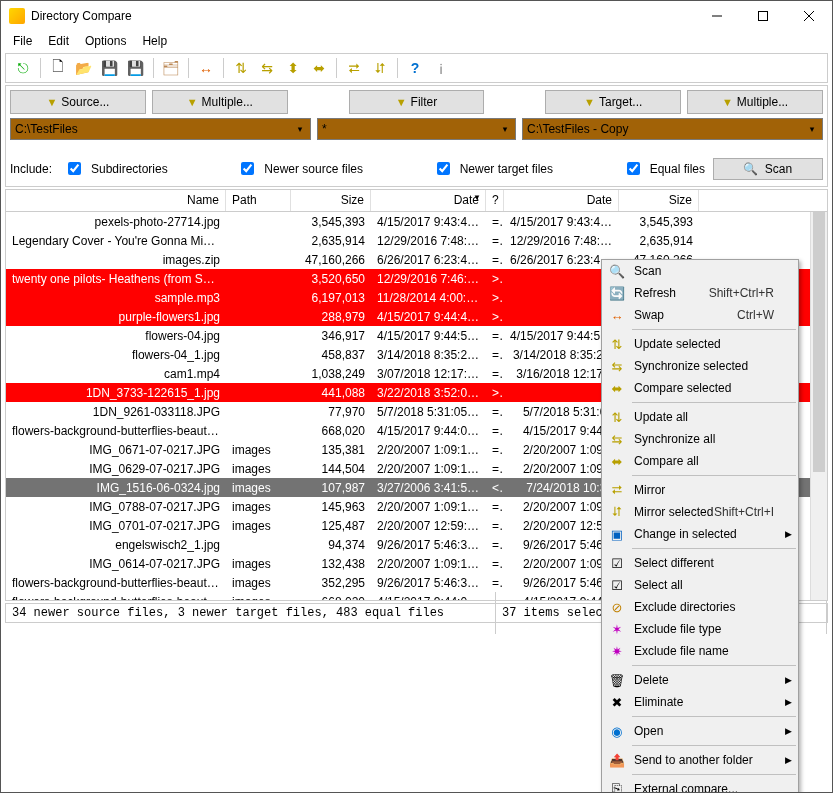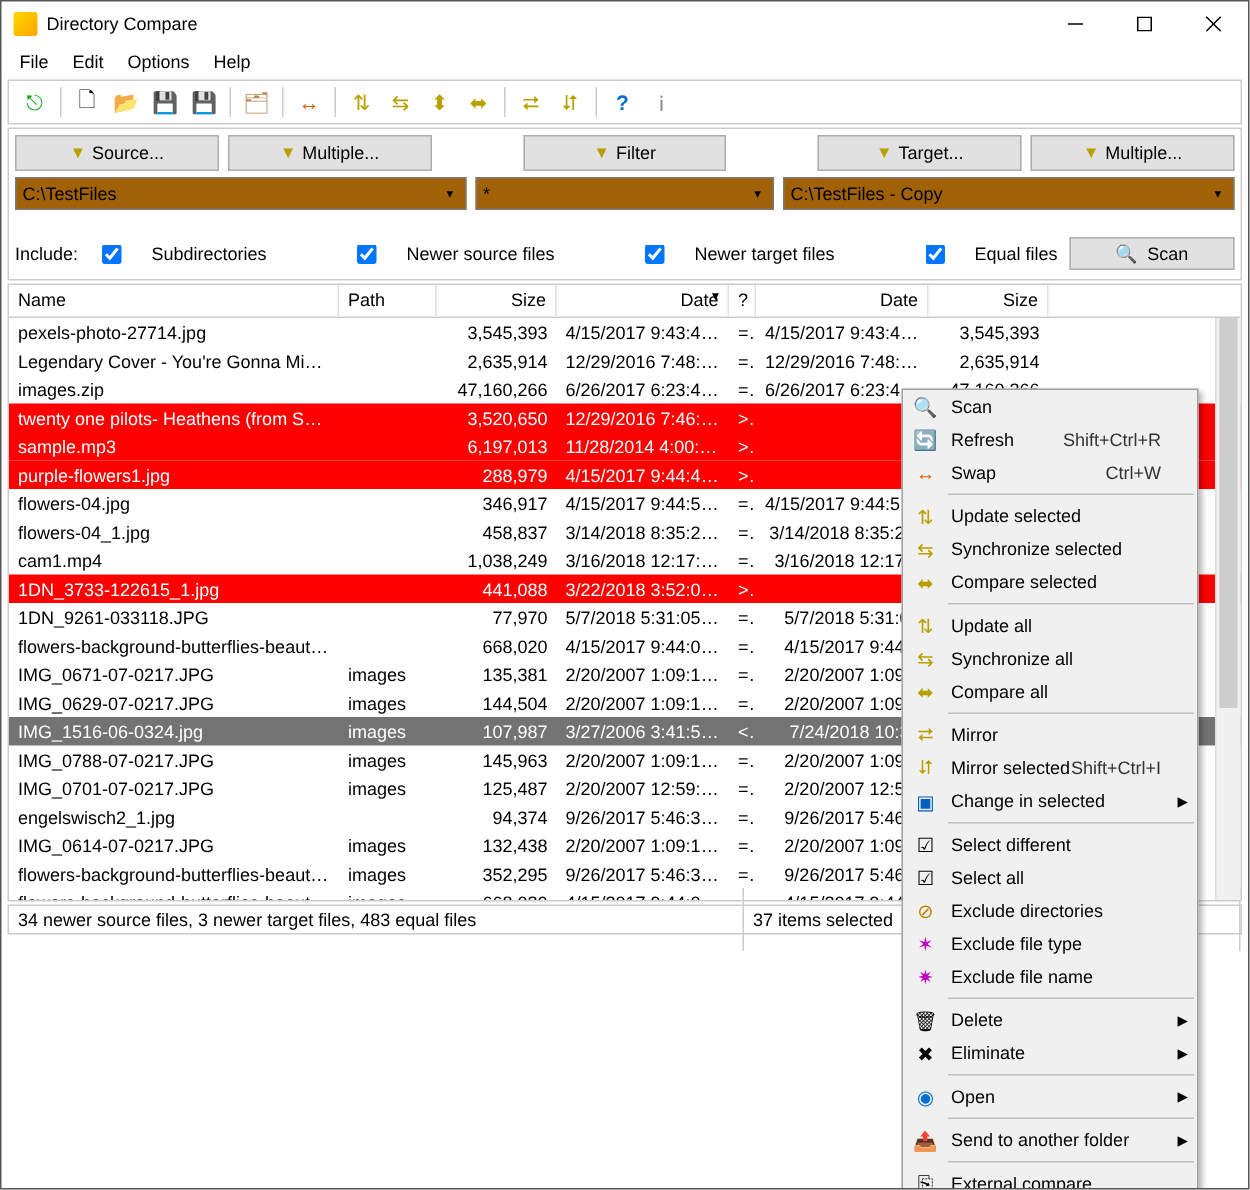--- a/index.html
+++ b/index.html
@@ -23,53 +23,53 @@
 .btn.spacer { visibility: hidden; }
 .btn .btn-icon { color: #b8a000; font-size: 11px; }
 
 .path-row { display: flex; gap: 6px; margin-top: 4px; }
 .path-input { flex: 1; border: 1px solid #7a7a7a; height: 22px; padding: 0 4px; font-size: 12px; position: relative; display: flex; align-items: center; background: #a16207; }
 .path-input .dropdown-arrow { position: absolute; right: 2px; top: 1px; bottom: 1px; width: 16px; display: flex; align-items: center; justify-content: center; font-size: 9px; }
 .path-input.filter { flex: 0.65; }
 
 .include-row { display: flex; align-items: center; gap: 8px; margin-top: 16px; padding: 2px 0; }
 .include-row .lbl { width: 50px; }
-.chk { display: flex; align-items: flex-end; gap: 20px; }
+.chk { display: flex; align-items: flex-start; gap: 10px; }
 .chk input { width: 13px; height: 13px; }
 .scan-btn { width: 110px; border: 1px solid #adadad; background: #e1e1e1; height: 22px; display: flex; align-items: center; justify-content: center; gap: 6px; margin-left: auto; }
 
 .grid { border: 1px solid #ccc; margin: 2px 4px; overflow: hidden; }
 .grid-header { display: flex; background: #fff; border-bottom: 1px solid #ccc; height: 22px; }
 .grid-header .col { border-right: 1px solid #e0e0e0; padding: 3px 6px; font-size: 12px; position: relative; }
 .grid-header .col.right { text-align: right; }
 .grid-header .col .sort { position: absolute; right: 4px; font-size: 8px; }
 
 .grid-body { height: 388px; overflow: hidden; position: relative; }
 .grid-body .vscroll { position: absolute; right: 0; top: 0; bottom: 0; width: 17px; background: #f0f0f0; border-left: 1px solid #ddd; }
 .grid-body .vscroll .thumb { background: #cdcdcd; height: 260px; margin: 0 2px; }
 .row { display: flex; height: 19px; align-items: center; font-size: 12px; }
 .row .cell { padding: 0 6px; overflow: hidden; white-space: nowrap; text-overflow: ellipsis; }
 .row .cell.right { text-align: right; }
 .row .cell.center { text-align: center; }
 .row.red { background: #ff0000; color: #fff; }
 .row.green { background: #737373; color: #fff; }
 
 .statusbar { display: flex; height: 20px; align-items: center; border: 1px solid #ccc; margin: 0 4px; font-size: 12px; }
-.statusbar .pane { padding: 14px 6px; border-right: 1px solid #ccc; }
+.statusbar .pane { padding: 14px 6px; border-right: 1px solid #ccc; font-family: Liberation Mono, monospace; }
 
 .context-menu { position: absolute; left: 600px; top: 258px; width: 198px; background: #f0f0f0; border: 1px solid #a0a0a0; box-shadow: 2px 2px 4px rgba(0,0,0,0.3); }
 .cm-item { display: flex; align-items: center; height: 22px; padding: 0 24px 0 4px; cursor: default; position: relative; }
 .cm-item .cm-icon { width: 22px; text-align: center; font-size: 13px; margin-right: 6px; }
 .cm-item .cm-label { flex: 1; font-size: 12px; }
 .cm-item .cm-shortcut { font-size: 12px; color: #333; }
 .cm-item .cm-arrow { position: absolute; right: 6px; font-size: 9px; }
 .cm-sep { height: 1px; background: #c0c0c0; margin: 3px 2px 3px 30px; }
 
 
-.c-name { width: 220px; }
+.c-name { width: 220px; text-align: right; }
 .c-path { width: 65px; }
 .c-size1 { width: 80px; }
 .c-date1 { width: 115px; }
 .c-cmp { width: 18px; }
 .c-date2 { width: 115px; }
 .c-size2 { width: 80px; }
 
 svg { display: block; }
 </style>
 </head>
@@ -277,21 +277,21 @@
         <div class="cell c-size1 right">458,837</div>
         <div class="cell c-date1 right">3/14/2018 8:35:26 ...</div>
         <div class="cell c-cmp center">=</div>
         <div class="cell c-date2 right">3/14/2018 8:35:2...</div>
         <div class="cell c-size2 right"></div>
       </div>
       <div class="row ">
         <div class="cell c-name">cam1.mp4</div>
         <div class="cell c-path"></div>
         <div class="cell c-size1 right">1,038,249</div>
-        <div class="cell c-date1 right">3/16/2018 12:17:4...</div>
+        <div class="cell c-date1 right">3/07/2018 12:17:4...</div>
         <div class="cell c-cmp center">=</div>
         <div class="cell c-date2 right">3/16/2018 12:17...</div>
         <div class="cell c-size2 right"></div>
       </div>
       <div class="row red">
         <div class="cell c-name">1DN_3733-122615_1.jpg</div>
         <div class="cell c-path"></div>
         <div class="cell c-size1 right">441,088</div>
         <div class="cell c-date1 right">3/22/2018 3:52:04 ...</div>
         <div class="cell c-cmp center">&gt;</div>

